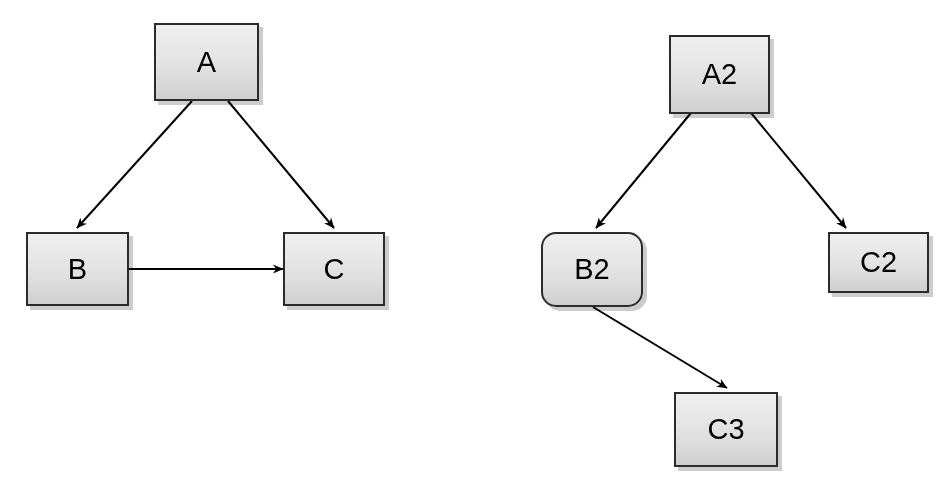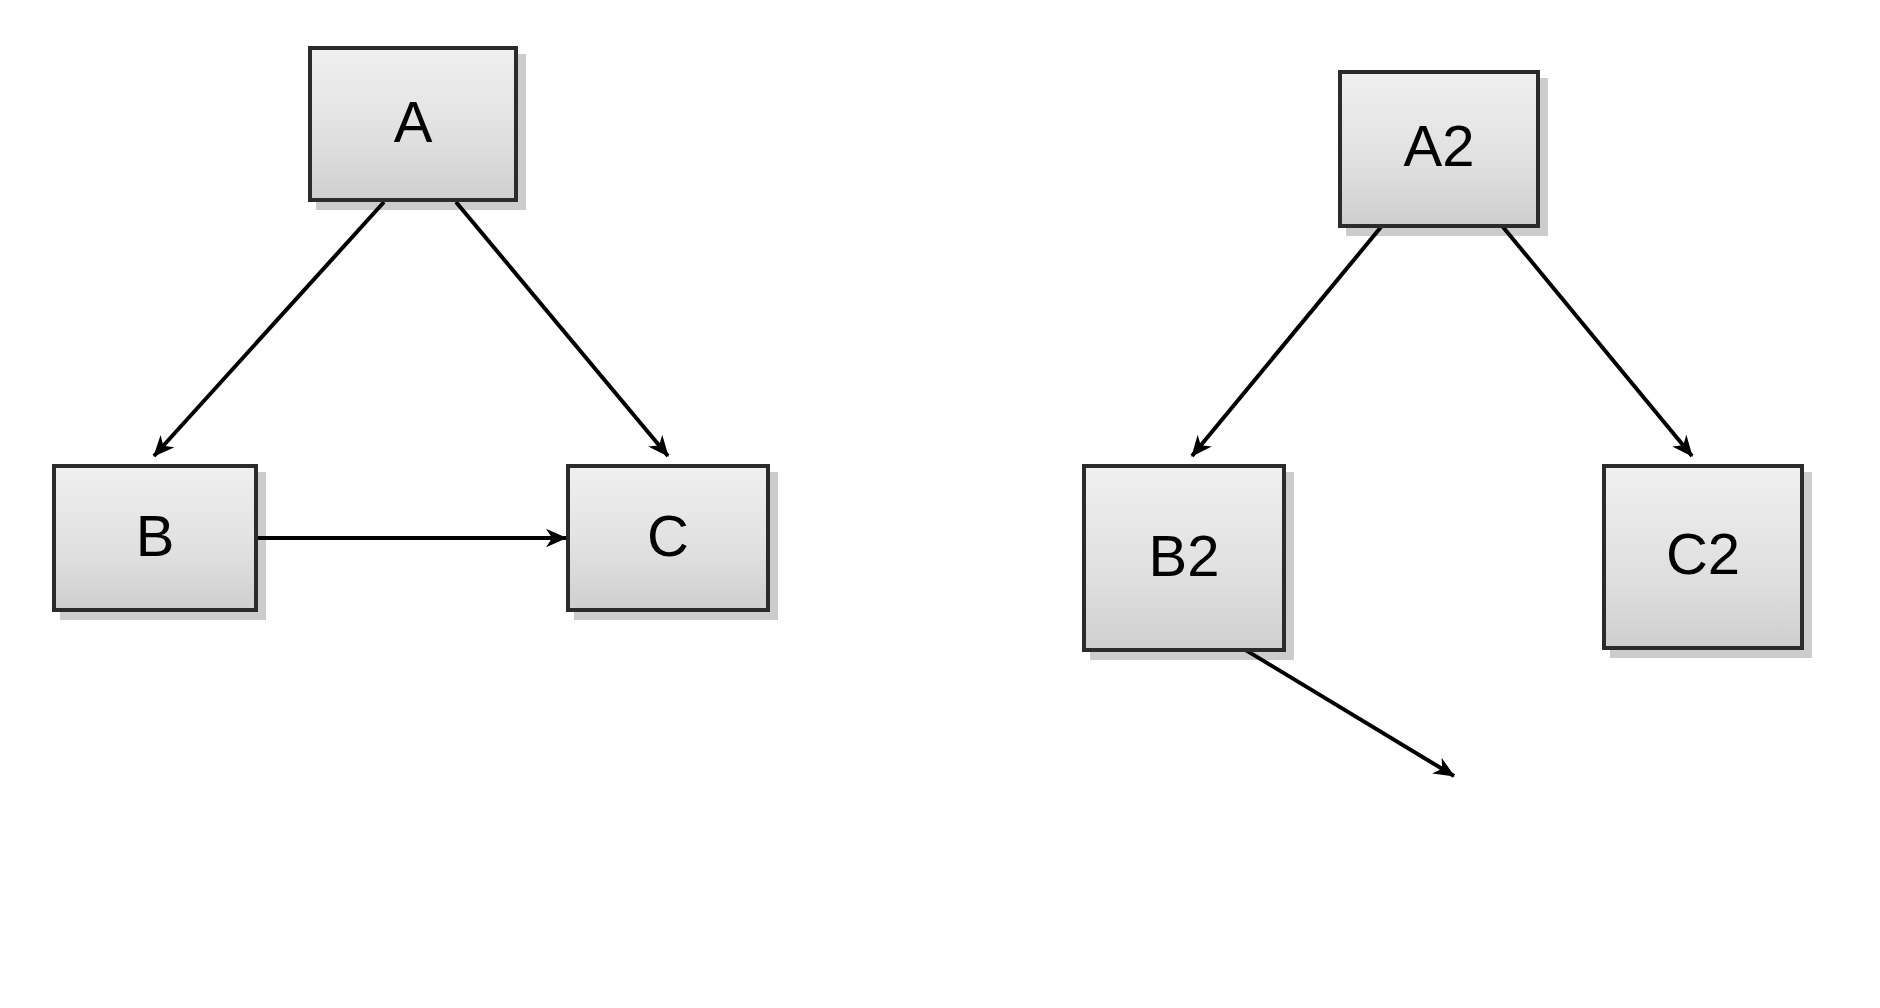--- a/index.html
+++ b/index.html
@@ -75,22 +75,25 @@
   </div>
 
   <div class="node" style="left:283px; top:232px; width:102px; height:74px;">
     <span class="node-label">C</span>
   </div>
 
   <div class="node" style="left:669px; top:23px; width:101px; height:79px;margin-top:12px;">
     <span class="node-label">A2</span>
   </div>
 
-  <div class="node" style="left:541px; top:232px; width:102px; height:94px;">
+  <div class="node" style="left:541px; top:232px; width:102px; height:75px;border-radius:15px;">
     <span class="node-label">B2</span>
   </div>
 
-  <div class="node" style="left:801px; top:232px; width:101px; height:93px;">
+  <div class="node" style="left:828px; top:232px; width:101px; height:61px;">
     <span class="node-label">C2</span>
   </div>
 
+  <div class="node" style="left:674px; top:392px; width:104px; height:75px;">
+    <span class="node-label">C3</span>
+  </div>
 
 </div>
 
 </body></html>

